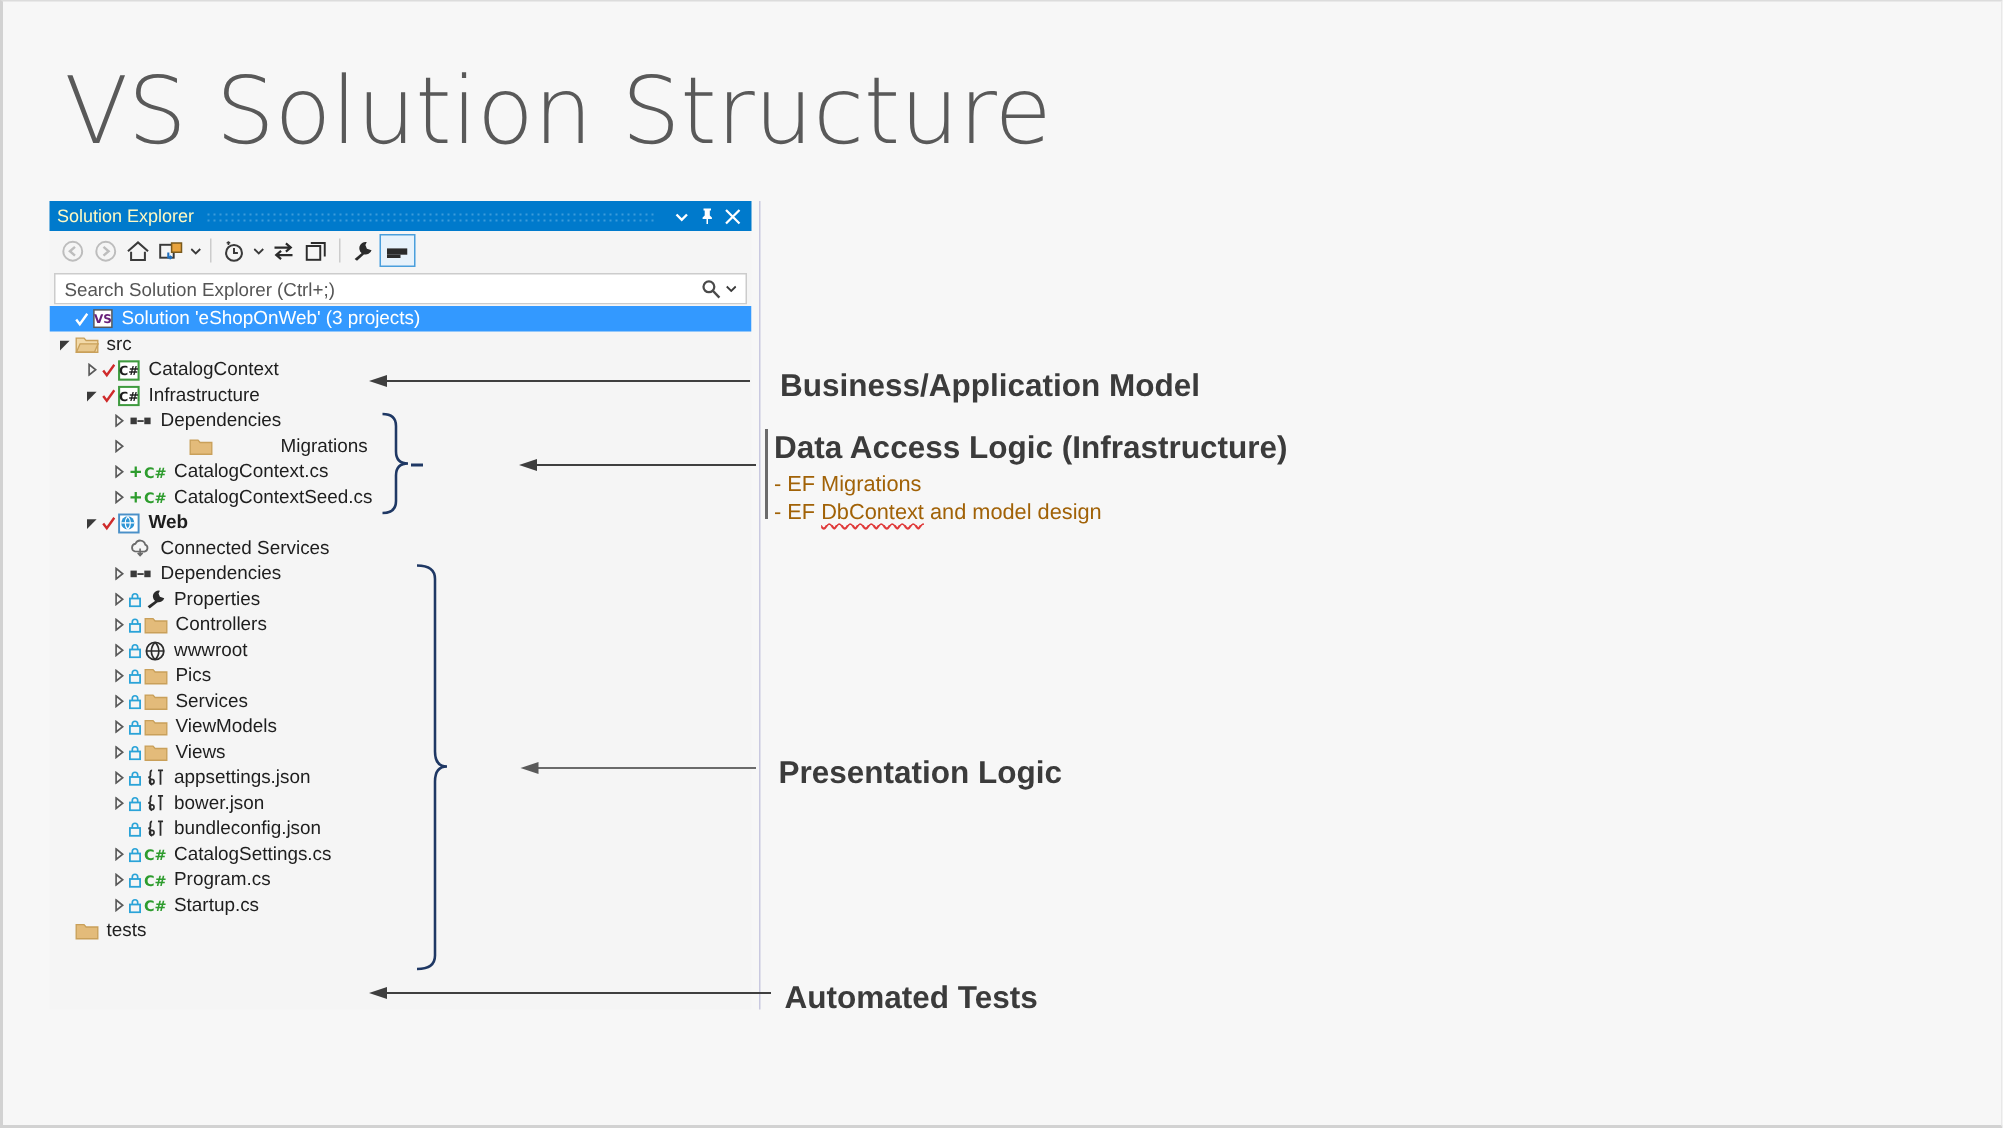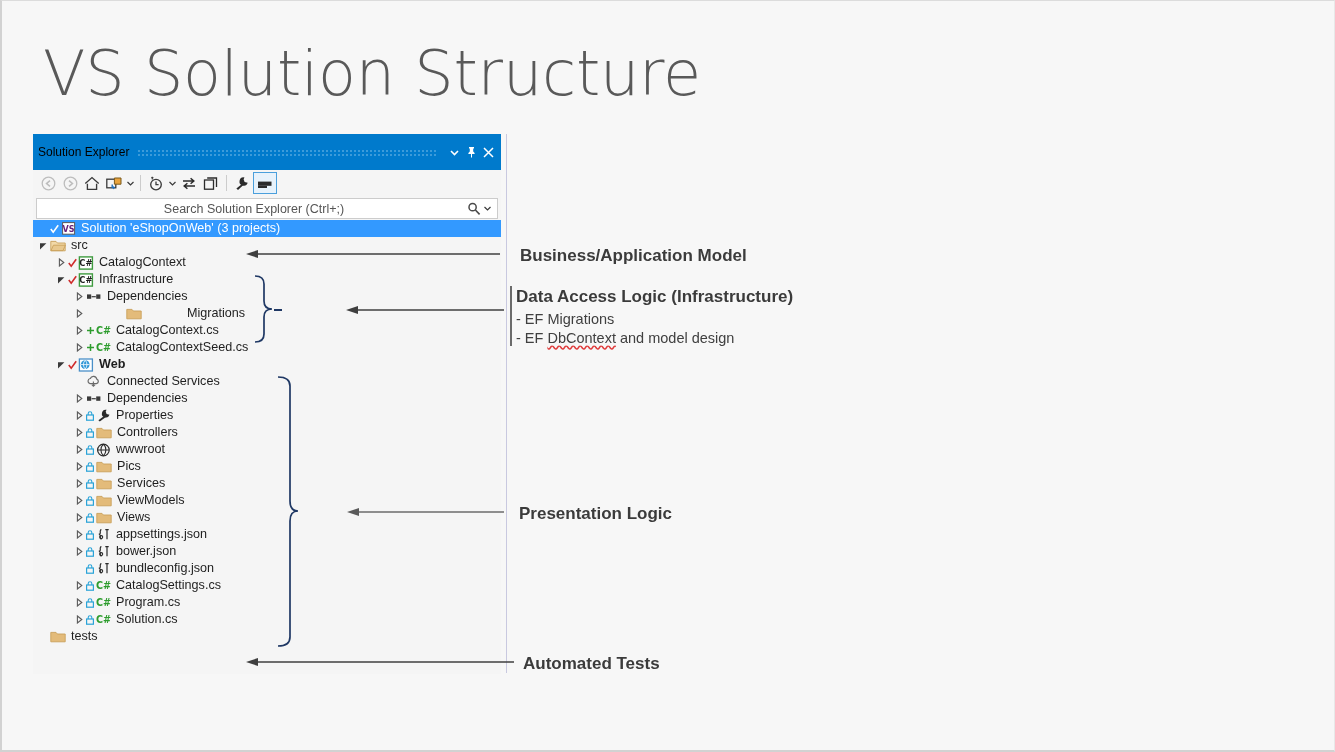--- a/index.html
+++ b/index.html
@@ -30,23 +30,23 @@
   }
 
   
   .se-window {
     position: absolute; left: 31px; top: 133px;
     width: 468px; height: 539px;
     background: #f5f5f5;
     font-family: "Liberation Sans", sans-serif;
   }
   .se-titlebar {
-    height: 36px; background: #007acc;
+    height: 20px; background: #007acc;
     display: flex; align-items: center;
-    color: #000000; font-size: 12px;
+    color: #fef9c3; font-size: 12px;
     padding: 0 4px 0 5px;
     position: relative;
   }
   .se-title-text { white-space: nowrap; }
   .se-grip {
     flex: 1; height: 9px; margin: 0 8px;
     background-image:
       radial-gradient(#3f9ddb 0.8px, transparent 0.9px);
     background-size: 4px 4px;
     background-position: 0 1px;
@@ -88,21 +88,21 @@
     height: 21px;
     background: #ffffff;
     border: 1px solid #cccccc;
     display: flex; align-items: center;
     padding: 0 3px 0 6px;
   }
   .se-search-input {
     flex: 1; border: none; outline: none;
     font-family: "Liberation Sans", sans-serif;
     font-size: 12.5px; color: #444;
-    background: transparent; padding: 0; height: 33px; text-align: center;
+    background: transparent; padding: 0; height: 33px;
   }
   .se-search-input::placeholder { color: #555; opacity: 1; }
   .se-search-icon { display: flex; align-items: center; padding: 0 2px; }
   .se-search-caret { padding: 0 3px 0 1px; color: #444; font-size: 8px; }
 
   
   .se-tree {
     background: #f5f5f5;
     padding-top: 1px;
     position: relative;
@@ -132,22 +132,22 @@
   .row-label.bold { font-weight: bold; }
 
   
   .annot {
     position: absolute;
     font-size: 15.5px;
     color: #404040;
     font-family: "Liberation Sans", sans-serif;
     white-space: nowrap;
   }
-  .annot-title { font-weight: bold; font-size: 17px; color: #3b3b3b; }
-  .annot-sub { font-size: 14.5px; color: #404040; font-weight: normal; }
+  .annot-title { font-weight: bold; font-size: 21px; color: #3b3b3b; }
+  .annot-sub { font-size: 14.5px; color: #a16207; font-weight: normal; }
   .squiggle {
     text-decoration: underline wavy #e03b3b;
     text-decoration-skip-ink: none;
     text-underline-offset: 2px;
   }
   .vline-light {
     position: absolute;
     width: 1px;
     background: #c9c9e0;
   }
@@ -693,21 +693,21 @@
             <svg width="8" height="10" viewBox="0 0 8 10">
               <rect x="0.6" y="4" width="6.8" height="5.2" fill="none" stroke="#2aa3d8" stroke-width="1.2"></rect>
               <path d="M2.2 4 V2.6 a1.8 1.8 0 0 1 3.6 0 V4" fill="none" stroke="#2aa3d8" stroke-width="1.1"></path>
             </svg>
           </span>
           <span class="icon-slot">
             <svg width="15" height="13" viewBox="0 0 15 13">
               <text x="7.5" y="10.4" font-size="9.6" font-family="DejaVu Sans" font-weight="bold" fill="#2d9c2d" text-anchor="middle">C#</text>
             </svg>
           </span>
-          <span class="row-label">Solution.cs</span>
+          <span class="row-label">Startup.cs</span>
         </div>
         <div class="row" style="padding-left: 4px;">
           <span class="expander"></span>
           <span class="icon-slot">
             <svg width="16" height="13" viewBox="0 0 16 13">
               <path d="M0.8 2.4 h5.2 l1.4 1.6 h7.8 v7.8 h-14.4 z" fill="#e3bb7a" stroke="#c9a05a" stroke-width="0.9"></path>
             </svg>
           </span>
           <span class="row-label">tests</span>
         </div>

